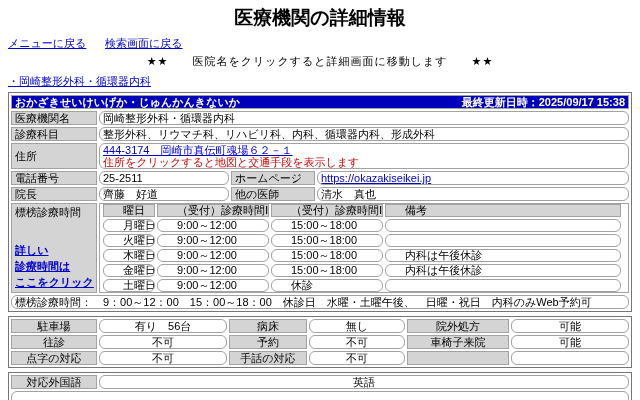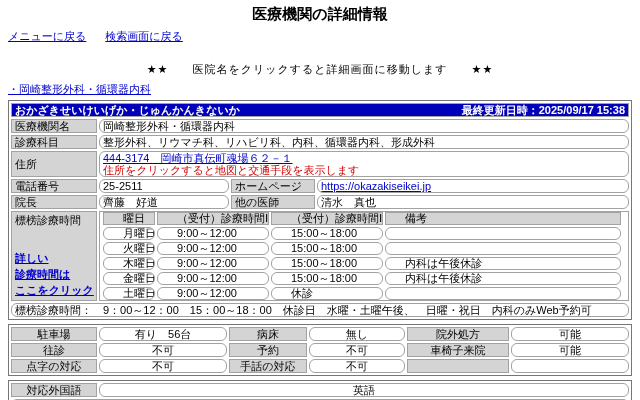--- a/index.html
+++ b/index.html
@@ -4,22 +4,22 @@
 <style>
   html,body{margin:0;padding:0;background:#fff;}
   body{
     width:640px;height:400px;overflow:hidden;
     font-family:"Liberation Sans","DejaVu Sans",sans-serif;
     font-size:11px;color:#000;
     -webkit-font-smoothing:antialiased;
   }
   .page{padding:3px 8px 0 8px;}
   a{color:#0000cc;text-decoration:underline;cursor:pointer;}
-  .title{text-align:center;font-size:15px;font-weight:bold;margin:2px 0 5px 0;}
-  .navrow{margin:0 0 18px 0;}
+  .title{text-align:center;font-size:19px;font-weight:bold;margin:2px 0 5px 0;}
+  .navrow{margin:0 0 3px 0;font-family:Liberation Serif, serif;}
   .navrow a{margin-right:16px;}
   .notice{text-align:center;margin:0 0 5px 0;letter-spacing:1px;}
   .hosp-link-row{margin:2px 0 3px 0;}
 
   table.box{
     border-collapse:separate;border-spacing:2px;
     background:#fff;border:1px solid #767676;
     width:624px;table-layout:fixed;
   }
   table.box td{

